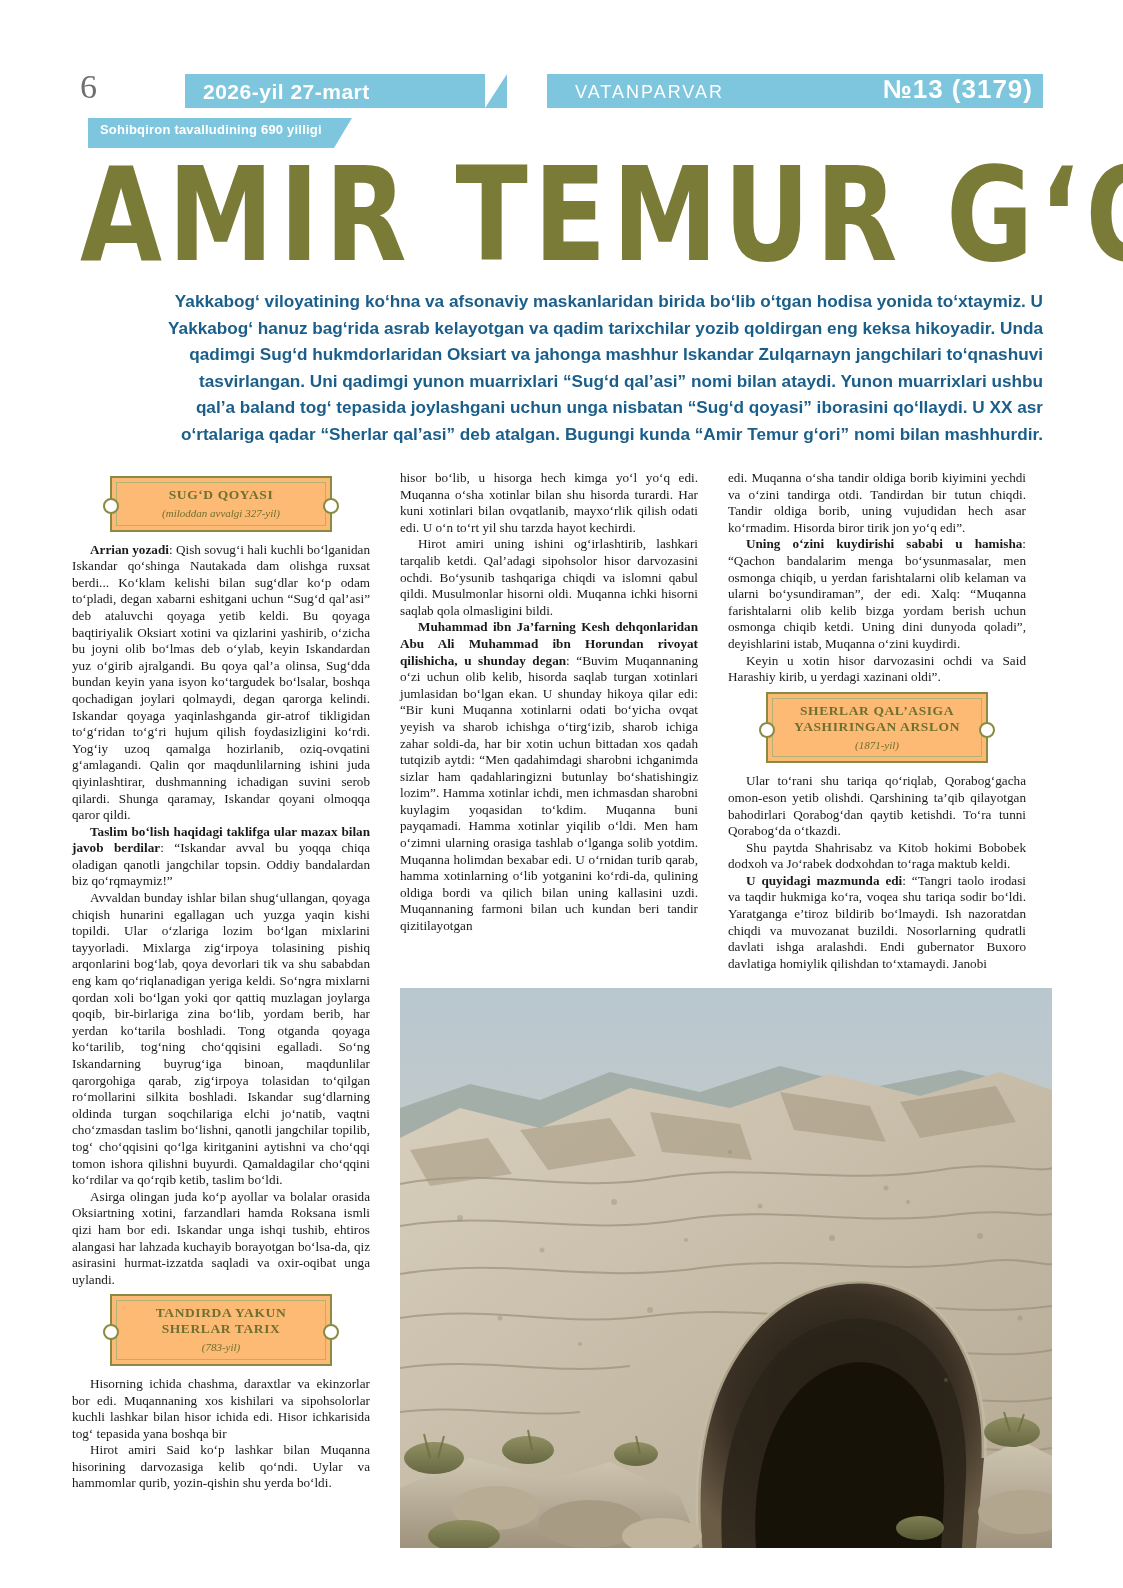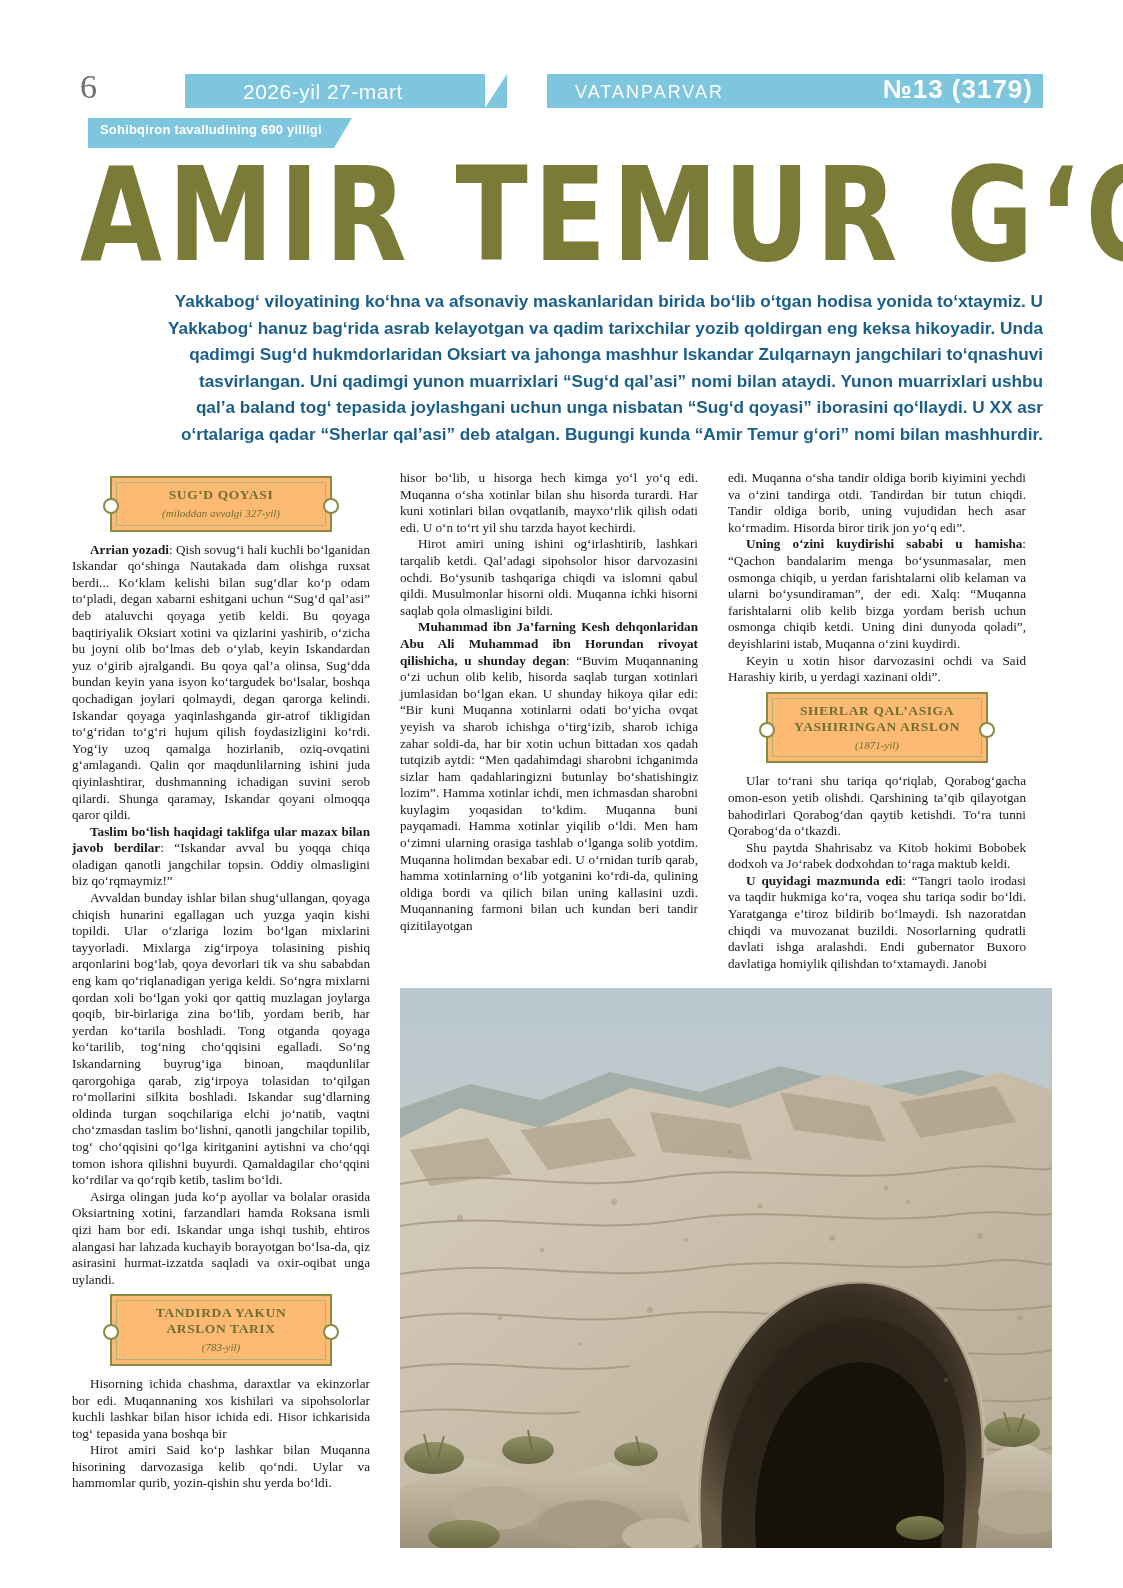--- a/index.html
+++ b/index.html
@@ -58,23 +58,22 @@
     top: 0;
     width: 40px;
     height: 34px;
     background: #ffffff;
   }
   .masthead-date {
     position: absolute;
     left: 18px;
     top: 6px;
     font-size: 21px;
-    font-weight: normal;
+    font-weight: bold;
     letter-spacing: .5px;
-    margin-left: 40px;
   }
   .masthead-name {
     position: absolute;
     left: 390px;
     top: 8px;
     font-size: 18px;
     letter-spacing: 2px;
   }
   .masthead-issue {
     position: absolute;
@@ -268,34 +267,34 @@
       <span class="corner c-tr"></span>
       <span class="corner c-bl"></span>
       <span class="corner c-br"></span>
       <span class="flourish f-l"></span>
       <span class="flourish f-r"></span>
       <div class="t1">SUG‘D QOYASI</div>
       <div class="t2">(miloddan avvalgi 327-yil)</div>
     </div>
 
     <p><b>Arrian yozadi</b><span>: Qish sovug‘i hali kuchli bo‘lganidan Iskandar qo‘shinga Nautakada dam olishga ruxsat berdi... Ko‘klam kelishi bilan sug‘dlar ko‘p odam to‘pladi, degan xabarni eshitgani uchun “Sug‘d qal’asi” deb ataluvchi qoyaga yetib keldi. Bu qoyaga baqtiriyalik Oksiart xotini va qizlarini yashirib, o‘zicha bu joyni olib bo‘lmas deb o‘ylab, keyin Iskandardan yuz o‘girib ajralgandi. Bu qoya qal’a olinsa, Sug‘dda bundan keyin yana isyon ko‘targudek bo‘lsalar, boshqa qochadigan joylari qolmaydi, degan qarorga kelindi. Iskandar qoyaga yaqinlashganda gir-atrof tikligidan to‘g‘ridan to‘g‘ri hujum qilish foydasizligini ko‘rdi. Yog‘iy uzoq qamalga hozirlanib, oziq-ovqatini g‘amlagandi. Qalin qor maqdunlilarning ishini juda qiyinlashtirar, dushmanning ichadigan suvini serob qilardi. Shunga qaramay, Iskandar qoyani olmoqqa qaror qildi.</span></p>
-    <p><b>Taslim bo‘lish haqidagi taklifga ular mazax bilan javob berdilar</b><span>: “Iskandar avval bu yoqqa chiqa oladigan qanotli jangchilar topsin. Oddiy olmasligini biz qo‘rqmaymiz!”</span></p>
+    <p><b>Taslim bo‘lish haqidagi taklifga ular mazax bilan javob berdilar</b><span>: “Iskandar avval bu yoqqa chiqa oladigan qanotli jangchilar topsin. Oddiy bandalardan biz qo‘rqmaymiz!”</span></p>
     <p>Avvaldan bunday ishlar bilan shug‘ullangan, qoyaga chiqish hunarini egallagan uch yuzga yaqin kishi topildi. Ular o‘zlariga lozim bo‘lgan mixlarini tayyorladi. Mixlarga zig‘irpoya tolasining pishiq arqonlarini bog‘lab, qoya devorlari tik va shu sababdan eng kam qo‘riqlanadigan yeriga keldi. So‘ngra mixlarni qordan xoli bo‘lgan yoki qor qattiq muzlagan joylarga qoqib, bir-birlariga zina bo‘lib, yordam berib, har yerdan ko‘tarila boshladi. Tong otganda qoyaga ko‘tarilib, tog‘ning cho‘qqisini egalladi. So‘ng Iskandarning buyrug‘iga binoan, maqdunlilar qarorgohiga qarab, zig‘irpoya tolasidan to‘qilgan ro‘mollarini silkita boshladi. Iskandar sug‘dlarning oldinda turgan soqchilariga elchi jo‘natib, vaqtni cho‘zmasdan taslim bo‘lishni, qanotli jangchilar topilib, tog‘ cho‘qqisini qo‘lga kiritganini aytishni va cho‘qqi tomon ishora qilishni buyurdi. Qamaldagilar cho‘qqini ko‘rdilar va qo‘rqib ketib, taslim bo‘ldi.</p>
     <p>Asirga olingan juda ko‘p ayollar va bolalar orasida Oksiartning xotini, farzandlari hamda Roksana ismli qizi ham bor edi. Iskandar unga ishqi tushib, ehtiros alangasi har lahzada kuchayib borayotgan bo‘lsa-da, qiz asirasini hurmat-izzatda saqladi va oxir-oqibat unga uylandi.</p>
 
     <div class="ornbox">
       <span class="inner-line"></span>
       <span class="corner c-tl"></span>
       <span class="corner c-tr"></span>
       <span class="corner c-bl"></span>
       <span class="corner c-br"></span>
       <span class="flourish f-l"></span>
       <span class="flourish f-r"></span>
       <div class="t1">TANDIRDA YAKUN</div>
-      <div class="t1">ARSLON TARIX</div>
+      <div class="t1">SHERLAR TARIX</div>
       <div class="t2">(783-yil)</div>
     </div>
 
     <p>Hisorning ichida chashma, daraxtlar va ekinzorlar bor edi. Muqannaning xos kishilari va sipohsolorlar kuchli lashkar bilan hisor ichida edi. Hisor ichkarisida tog‘ tepasida yana boshqa bir</p>
     <p>Hirot amiri Said ko‘p lashkar bilan Muqanna hisorining darvozasiga kelib qo‘ndi. Uylar va hammomlar qurib, yozin-qishin shu yerda bo‘ldi.</p>
   </div>
 
   <div class="col col2">
     <p class="noindent">hisor bo‘lib, u hisorga hech kimga yo‘l yo‘q edi. Muqanna o‘sha xotinlar bilan shu hisorda turardi. Har kuni xotinlari bilan ovqatlanib, mayxo‘rlik qilish odati edi. U o‘n to‘rt yil shu tarzda hayot kechirdi.</p>
     <p>Hirot amiri uning ishini og‘irlashtirib, lashkari tarqalib ketdi. Qal’adagi sipohsolor hisor darvozasini ochdi. Bo‘ysunib tashqariga chiqdi va islomni qabul qildi. Musulmonlar hisorni oldi. Muqanna ichki hisorni saqlab qola olmasligini bildi.</p>

